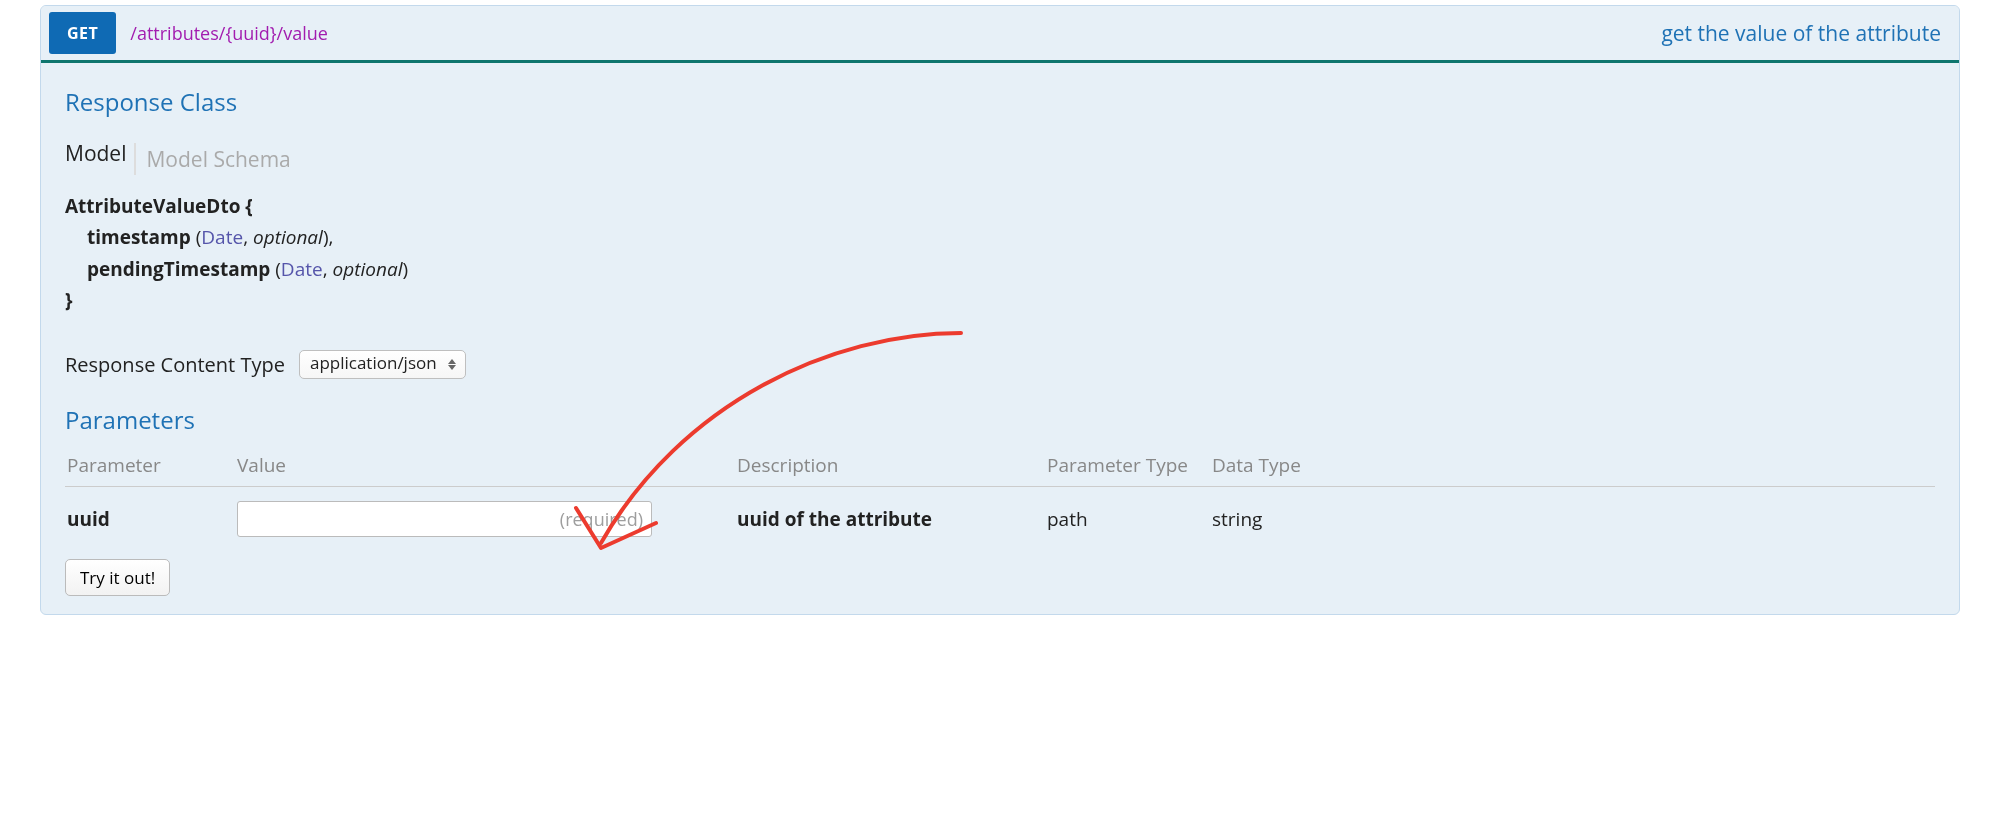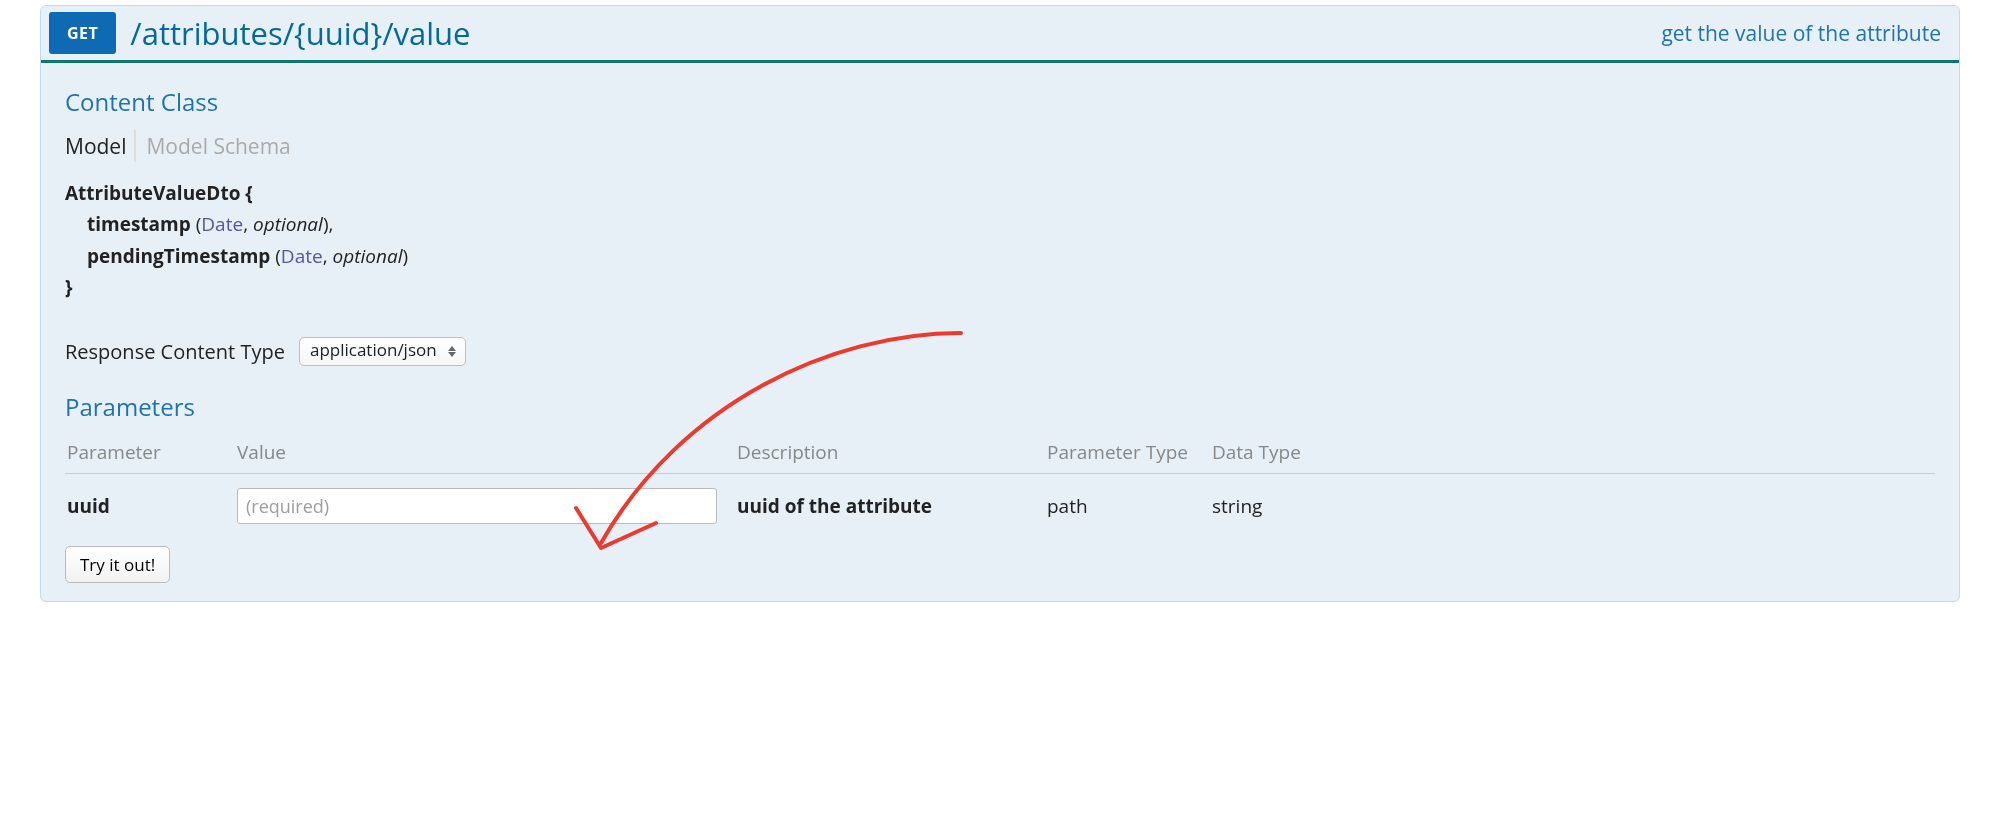--- a/index.html
+++ b/index.html
@@ -29,22 +29,22 @@
     background: #0f6ab4;
     color: #fff;
     font-size: 16px;
     font-weight: 700;
     padding: 10px 18px;
     border-radius: 3px;
     margin: 6px 8px 6px 8px;
     letter-spacing: 0.5px;
   }
   .path {
-    font-size: 31px;
-    color: #0369a1;
+    font-size: 18px;
+    color: #a21caf;
     font-weight: 400;
     padding-left: 6px;
     flex: 0 0 auto;
     text-align: right;
   }
   .op-summary {
     margin-left: auto;
     padding-right: 18px;
     color: #1f72b5;
     font-size: 21px;
@@ -70,20 +70,21 @@
   .tab {
     font-size: 21px;
     padding: 2px 8px 2px 0;
     color: #222;
     cursor: pointer;
   }
   .tab.inactive {
     color: #aaa;
     border-left: 2px solid #ddd;
     padding-left: 10px;
+    margin-top: 13px;
   }
   .model-block {
     font-size: 19px;
     line-height: 1.65;
     margin-bottom: 34px;
   }
   .model-name { font-weight: 700; }
   .model-brace { font-weight: 700; }
   .prop-line { padding-left: 22px; }
   .prop-name { font-weight: 700; }
@@ -146,28 +147,29 @@
     vertical-align: middle;
     font-size: 19px;
   }
   .col-param { width: 170px; }
   .col-value { width: 500px; }
   .col-desc  { width: 310px; }
   .col-ptype { width: 165px; }
   .param-name { font-weight: 700; }
   .param-desc { font-weight: 700; }
   .value-input {
-    width: 480px;
+    width: 415px;
     border: 1px solid #bbb;
     border-radius: 3px;
     padding: 5px 8px;
     font-size: 18px;
     color: #333;
     background: #fff;
     font-family: inherit;
+    text-align: right;
   }
   .value-input::placeholder { color: #9e9e9e; }
   .tryit-btn {
     margin-top: 8px;
     display: inline-block;
     border: 1px solid #bbb;
     border-radius: 5px;
     background: linear-gradient(#fff,#f2f2f2);
     padding: 6px 14px;
     font-size: 17px;
@@ -189,21 +191,21 @@
 <div class="operation">
 
   <div class="op-header">
     <span class="method-badge">GET</span>
     <span class="path">/attributes/{uuid}/value</span>
     <span class="op-summary">get the value of the attribute</span>
   </div>
 
   <div class="op-body">
 
-    <div class="section-title">Content Class</div>
+    <div class="section-title">Response Class</div>
 
     <div class="tabs">
       <span class="tab">Model</span>
       <span class="tab inactive">Model Schema</span>
     </div>
 
     <div class="model-block">
       <div>
         <span class="model-name">AttributeValueDto</span><span class="model-brace"> {</span>
       </div>

